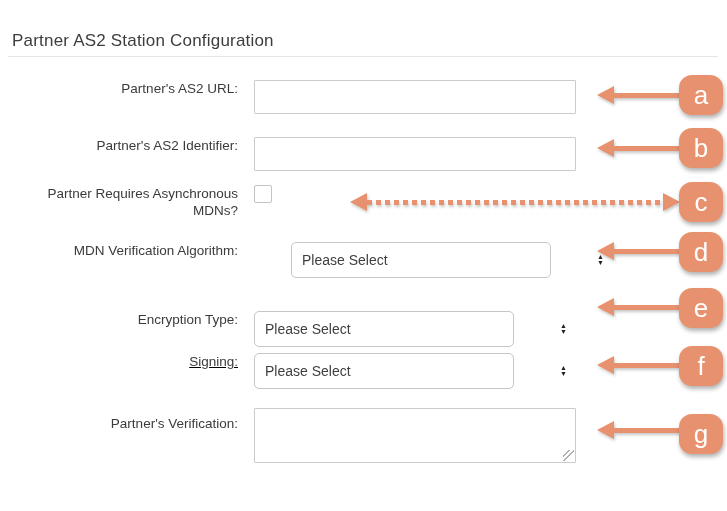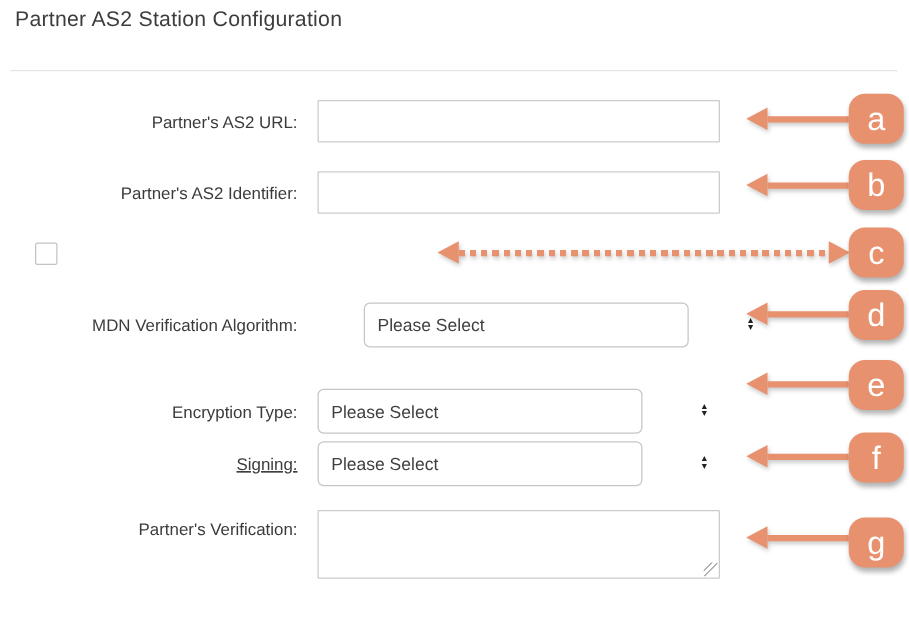--- a/index.html
+++ b/index.html
@@ -5,26 +5,26 @@
   :root{
     --accent:#e8916e;
     --border:#cbcbcb;
     --label:#3b3b3b;
   }
   *{box-sizing:border-box;margin:0;padding:0;}
   html,body{width:727px;height:511px;background:#ffffff;overflow:hidden;
     font-family:"Liberation Sans","DejaVu Sans",sans-serif;}
   .stage{position:relative;width:727px;height:511px;background:#fff;}
 
-  .page-title{position:absolute;left:12px;top:6px;font-size:17px;
+  .page-title{position:absolute;left:12px;top:31px;font-size:17px;
     font-weight:400;color:#3d3d3d;letter-spacing:.2px;}
   .divider{position:absolute;left:8px;top:56px;width:710px;height:1px;
     background:#e5e5e5;}
 
-  .form-row{position:absolute;left:12px;display:flex;align-items:center;}
+  .form-row{position:absolute;left:12px;display:flex;align-items:flex-start;}
   .form-row.top-align{align-items:flex-start;}
   .lbl{width:226px;text-align:right;font-size:13.5px;line-height:17px;
     color:var(--label);}
   .top-align .lbl{padding-top:7px;}
   .ctl{margin-left:16px;position:relative;}
 
   .txt-input{width:322px;height:34px;border:1px solid var(--border);
     background:#fff;border-radius:1px;font-size:14px;color:#333;
     padding:0 8px;outline:none;}
   .cert-area{width:322px;height:55px;border:1px solid var(--border);
@@ -80,20 +80,21 @@
   </div>
 
   <div class="form-row" style="top:137px;height:34px;">
     <div class="lbl">Partner's AS2 Identifier:</div>
     <div class="ctl">
       <input class="txt-input" type="text" style="">
     </div>
   </div>
 
   <div class="form-row" style="top:185px;height:36px;">
+    <div class="lbl">Partner Requires Asynchronous MDNs?</div>
     <div class="ctl">
       <input class="chk" type="checkbox" style="">
     </div>
   </div>
 
   <div class="form-row" style="top:242px;height:36px;gap:37px;">
     <div class="lbl">MDN Verification Algorithm:</div>
     <div class="ctl sel-wrap">
       <select class="sel">
         <option selected="">Please Select</option>

